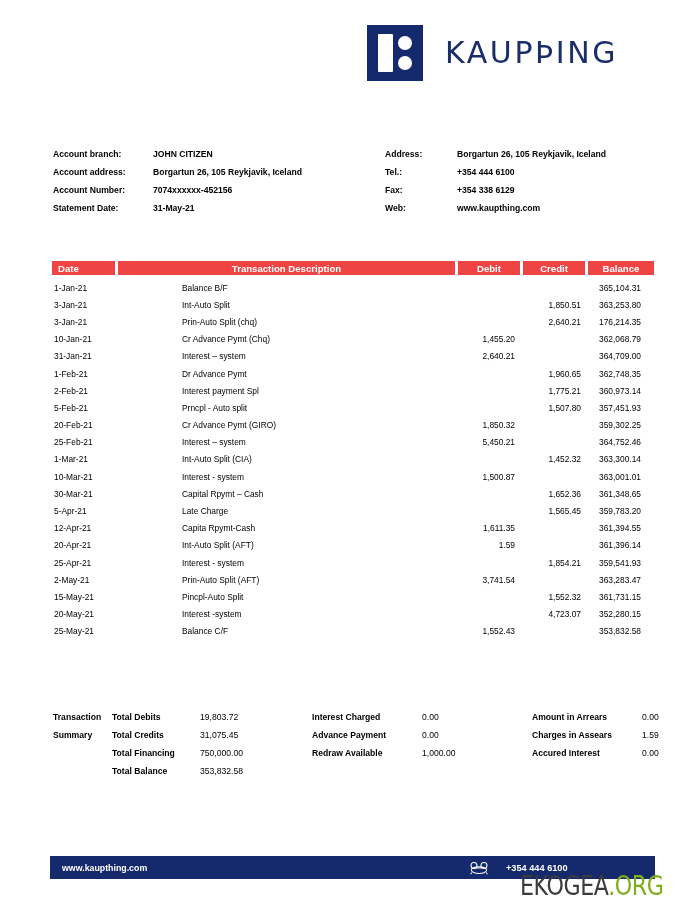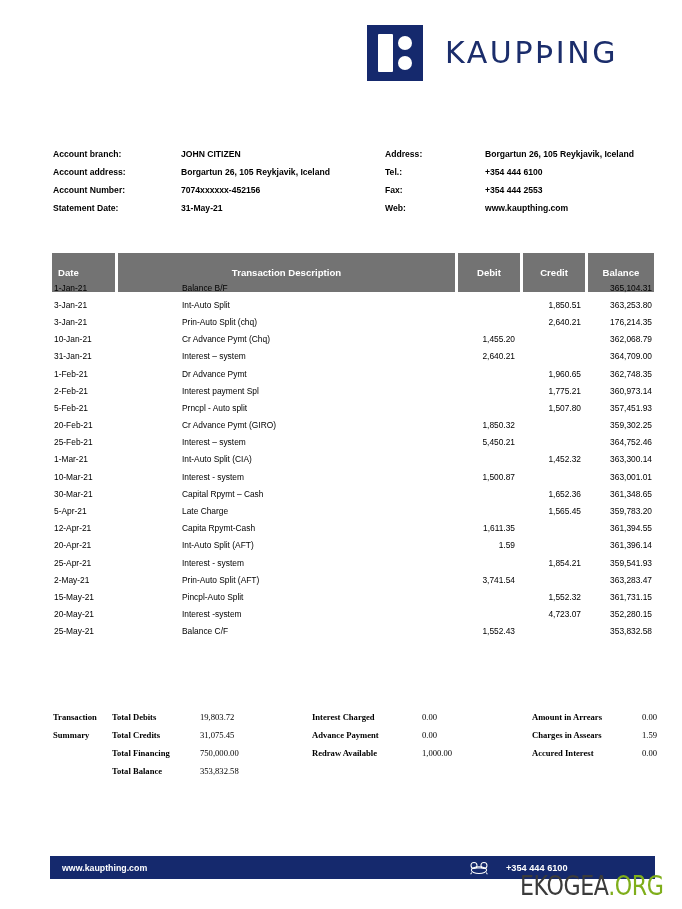--- a/index.html
+++ b/index.html
@@ -70,82 +70,82 @@
 
   
   .acct-block {
     position: absolute;
     font-size: 8.6px;
     font-weight: bold;
     line-height: 18px;
   }
   .acct-left  { left: 41px; top: 145px; }
   .acct-right { left: 373px; top: 145px; }
-  .acct-row { display: flex; white-space: nowrap; gap: 28px; }
+  .acct-row { display: flex; white-space: nowrap; }
   .acct-left .acct-label  { width: 100px; flex: 0 0 100px; }
   .acct-right .acct-label { width: 72px;  flex: 0 0 72px; }
   .acct-value { white-space: nowrap; }
 
   
   .tbl {
     position: absolute;
     left: 40px;
     top: 253px;
     width: 602px;
   }
   .tbl-head {
     display: flex;
     height: 22px;
     gap: 3px;
   }
   .th {
-    background: #737373;
+    background: #ef4444;
     color: #ffffff;
     font-size: 9.6px;
     font-weight: bold;
     display: flex;
     align-items: center;
     box-sizing: border-box;
-    height: 39px;
+    height: 14px;
+    margin-top: 8px;
   }
   .th-date     { width: 63px;  padding-left: 6px; }
   .th-desc     { width: 337px; justify-content: center; }
   .th-debit    { width: 62px;  justify-content: center; }
   .th-credit   { width: 62px;  justify-content: center; }
   .th-balance  { width: 66px;  justify-content: center; }
 
   .tbl-body { margin-top: 4px; }
   .tr {
     display: flex;
     gap: 3px;
     height: 17.2px;
     align-items: center;
     font-size: 8.4px;
   }
   .td { box-sizing: border-box; white-space: nowrap; }
   .td-date    { width: 63px;  padding-left: 2px; }
   .td-desc    { width: 337px; padding-left: 64px; }
   .td-debit   { width: 62px;  text-align: right; padding-right: 5px; }
   .td-credit  { width: 62px;  text-align: right; padding-right: 4px; }
-  .td-balance { width: 66px;  text-align: right; padding-right: 2px; }
+  .td-balance { width: 66px;  text-align: center; padding-right: 2px; }
 
   
   .summary {
     position: absolute;
     left: 41px;
     top: 708px;
     width: 605px;
     font-size: 8.6px;
   }
   .sum-row {
     display: flex;
     height: 18px;
     align-items: center;
     white-space: nowrap;
-    font-family: Liberation Serif, serif;
   }
   .sum-title   { width: 59px;  flex: 0 0 59px;  font-weight: bold; }
   .sum-lbl-a   { width: 88px;  flex: 0 0 88px;  font-weight: bold; }
   .sum-val-a   { width: 112px; flex: 0 0 112px; font-weight: normal; }
   .sum-lbl-b   { width: 110px; flex: 0 0 110px; font-weight: bold; }
   .sum-val-b   { width: 110px; flex: 0 0 110px; font-weight: normal; }
   .sum-lbl-c   { width: 110px; flex: 0 0 110px; font-weight: bold; }
   .sum-val-c   { width: 60px;  flex: 0 0 60px;  font-weight: normal; }
 
   
@@ -240,21 +240,21 @@
     <div class="acct-row">
       <span class="acct-label">Address:</span>
       <span class="acct-value">Borgartun 26, 105 Reykjavik, Iceland</span>
     </div>
     <div class="acct-row">
       <span class="acct-label">Tel.:</span>
       <span class="acct-value">+354 444 6100</span>
     </div>
     <div class="acct-row">
       <span class="acct-label">Fax:</span>
-      <span class="acct-value">+354 444 2553</span>
+      <span class="acct-value">+354 338 6129</span>
     </div>
     <div class="acct-row">
       <span class="acct-label">Web:</span>
       <span class="acct-value">www.kaupthing.com</span>
     </div>
   </div>
 
   <div class="tbl">
     <div class="tbl-head">
       <div class="th th-date">Date</div>

